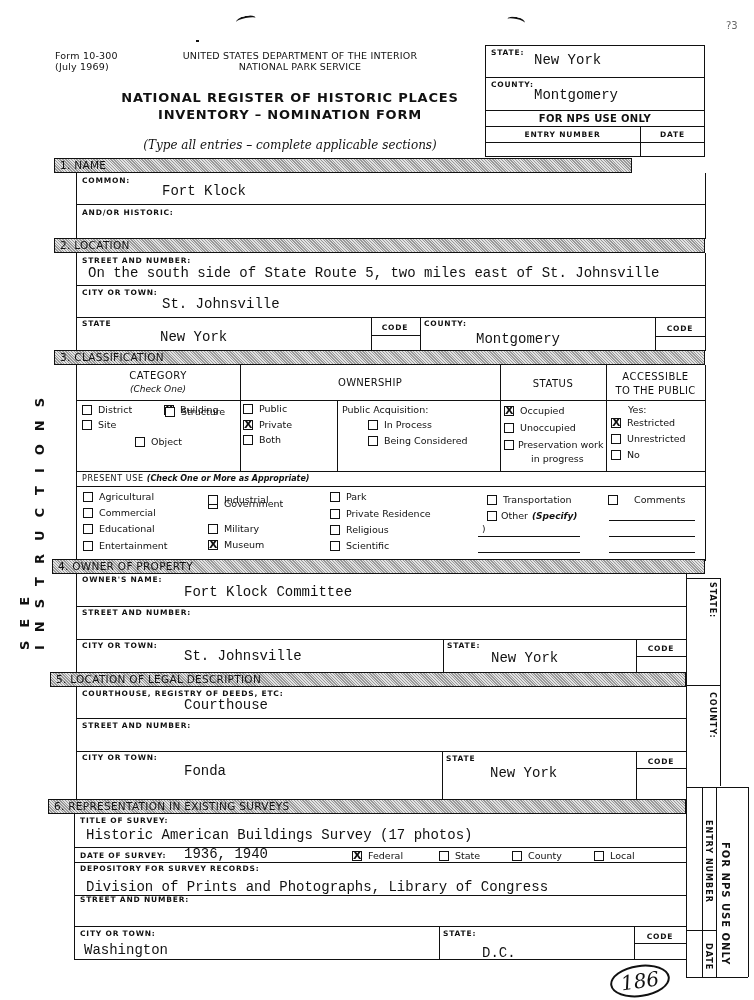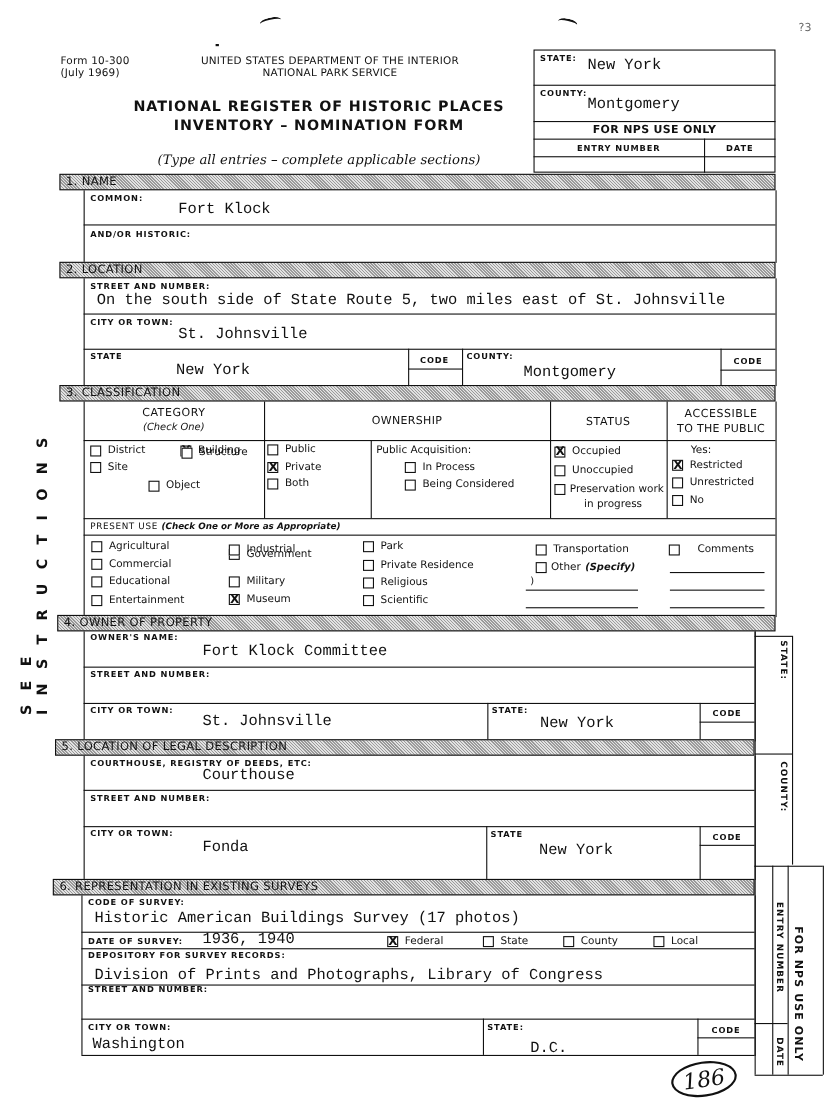--- a/index.html
+++ b/index.html
@@ -56,21 +56,21 @@
 <div class="abs center-text label" style="left:640px;top:130px;width:65px;">DATE</div>
 <div class="vline" style="left:640px;top:126px;height:31px;"></div>
 <div class="hline" style="left:485px;top:142px;width:220px;"></div>
 <div class="abs" style="left:490px;top:143px;width:148px;height:13px;"></div>
 <div class="abs" style="left:642px;top:143px;width:62px;height:13px;"></div>
 
 <div class="abs" style="left:22px;top:370px;width:20px;height:280px;display:flex;flex-direction:column;justify-content:space-between;align-items:center;font-weight:bold;font-size:13px;letter-spacing:0;">
   <span style="writing-mode:vertical-rl;transform:rotate(180deg);letter-spacing:13px;">SEE INSTRUCTIONS</span>
 </div>
 
-<div class="section-bar" style="left:54px;top:158px;width:651px;">1. NAME</div>
+<div class="section-bar" style="left:54px;top:158px;width:578px;">1. NAME</div>
 <div class="vline" style="left:76px;top:173px;height:66px;"></div>
 <div class="vline" style="left:705px;top:173px;height:66px;"></div>
 <div class="abs label" style="left:82px;top:176px;">COMMON:</div>
 <div class="abs typed" style="left:162px;top:183px;">Fort Klock</div>
 <div class="hline" style="left:76px;top:204px;width:629px;"></div>
 <div class="abs label" style="left:82px;top:208px;">AND/OR HISTORIC:</div>
 <div class="abs" style="left:82px;top:218px;width:600px;height:18px;"></div>
 
 <div class="section-bar" style="left:54px;top:238px;width:651px;">2. LOCATION</div>
 <div class="vline" style="left:76px;top:253px;height:98px;"></div>
@@ -301,21 +301,21 @@
 <div class="abs label" style="left:446px;top:754px;">STATE</div>
 <div class="abs typed" style="left:490px;top:765px;">New York</div>
 <div class="vline" style="left:636px;top:751px;height:49px;"></div>
 <div class="abs center-text label" style="left:636px;top:757px;width:50px;">CODE</div>
 <div class="hline" style="left:636px;top:768px;width:50px;"></div>
 <div class="abs" style="left:638px;top:770px;width:46px;height:28px;"></div>
 <div class="vline" style="left:686px;top:687px;height:113px;"></div>
 
 <div class="section-bar" style="left:48px;top:799px;width:638px;">6. REPRESENTATION IN EXISTING SURVEYS</div>
 <div class="vline" style="left:74px;top:814px;height:145px;"></div>
-<div class="abs label" style="left:80px;top:816px;">CODE OF SURVEY:</div>
+<div class="abs label" style="left:80px;top:816px;">TITLE OF SURVEY:</div>
 <div class="abs typed" style="left:86px;top:827px;">Historic American Buildings Survey (17 photos)</div>
 <div class="hline" style="left:74px;top:847px;width:612px;"></div>
 <div class="abs label" style="left:80px;top:851px;">DATE OF SURVEY:</div>
 <div class="abs typed" style="left:184px;top:846px;">1936, 1940</div>
 <div class="opt" style="left:352px;top:850px;">
     <span class="cb checked"></span>
     <span>Federal</span>
   </div>
 <div class="opt" style="left:439px;top:850px;">
     <span class="cb"></span>

